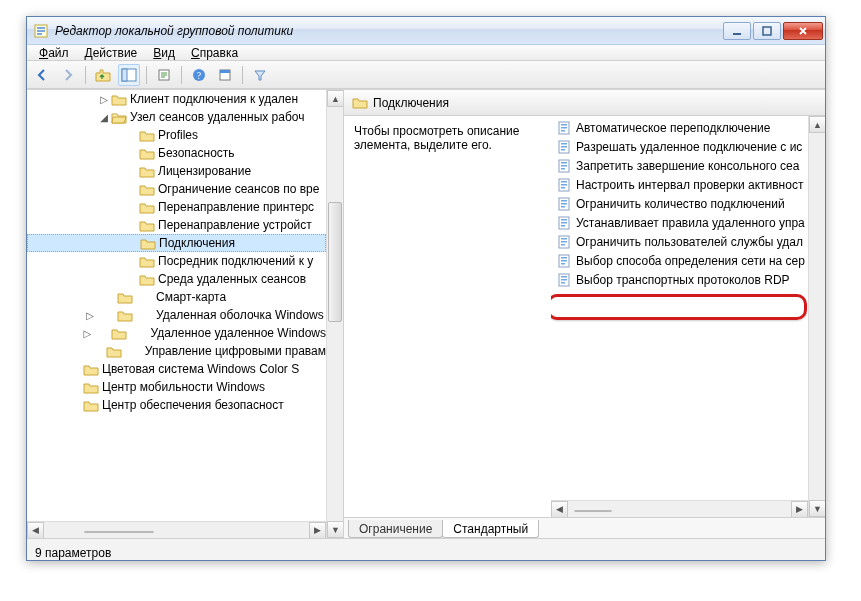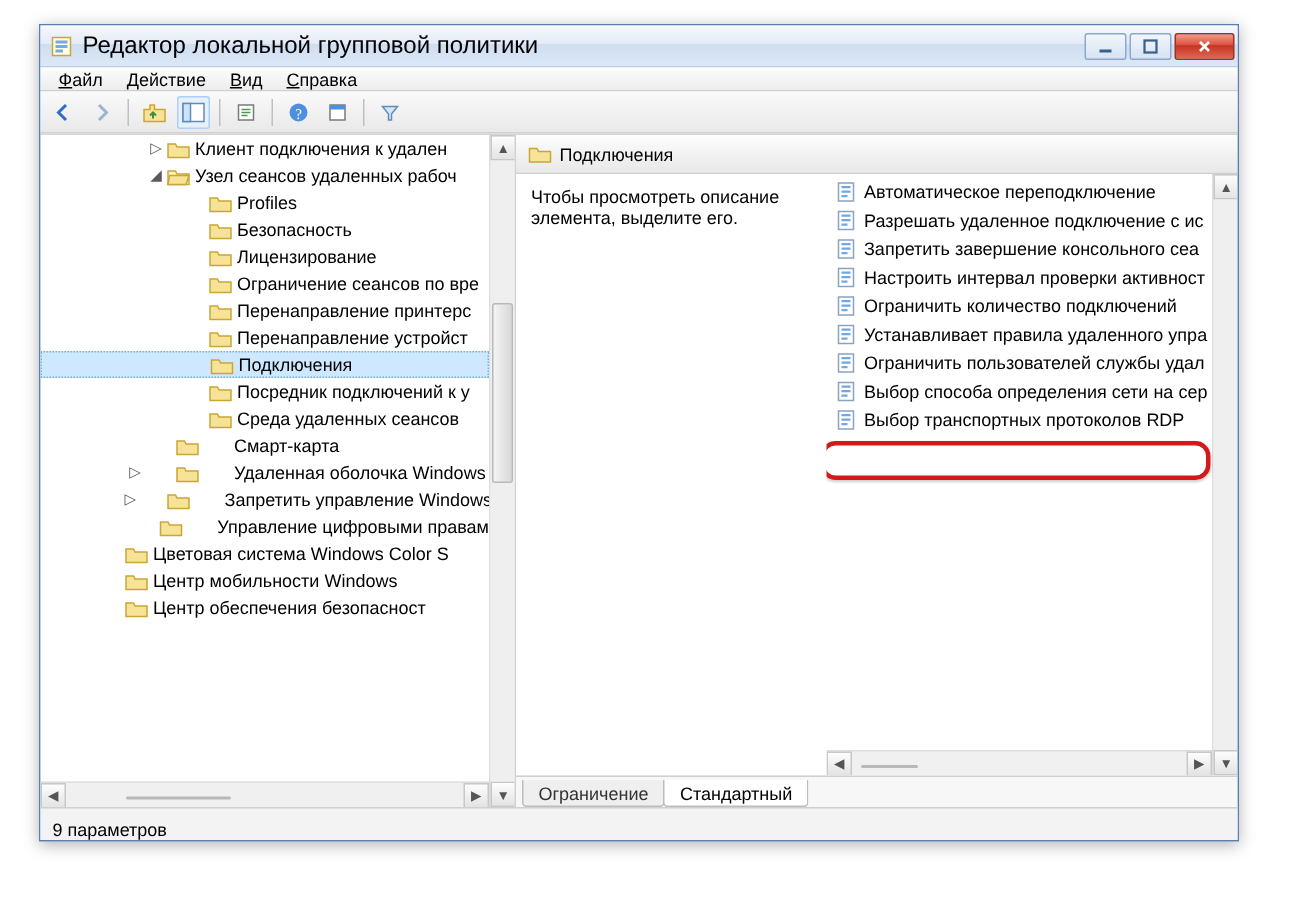--- a/index.html
+++ b/index.html
@@ -1,21 +1,21 @@
 <!DOCTYPE html>
 <html><head>
 <meta charset="utf-8">
 <style>
   * { box-sizing: border-box; margin: 0; padding: 0; }
   body { font-family: "Segoe UI", Tahoma, sans-serif; font-size: 12px; background: #fff; width: 861px; height: 601px; }
   .window { position: absolute; left: 26px; top: 16px; width: 800px; height: 545px; background: #fff; border: 1px solid #5a7fb0; box-shadow: 0 2px 10px rgba(0,0,0,0.3); display: flex; flex-direction: column; }
   
   .titlebar { height: 28px; background: linear-gradient(to bottom, #f6f9fd 0%, #e3ebf7 45%, #cfddf1 46%, #dce8f8 100%); display: flex; align-items: center; padding: 0 2px 0 6px; border-bottom: 1px solid #b9cde8; }
   .titlebar .sysicon { width: 16px; height: 16px; margin-right: 6px; display: flex; align-items: center; justify-content: center; }
-  .titlebar .title { flex: 1; color: #000; font-size: 16px; }
+  .titlebar .title { flex: 1; color: #000; font-size: 12px; font-style: italic; }
   .winbtns { display: flex; gap: 0; }
   .winbtn { width: 28px; height: 18px; border: 1px solid #8da8cf; background: linear-gradient(to bottom,#f2f6fc,#d6e3f4); display: flex; align-items: center; justify-content: center; font-size: 11px; color: #3a5e94; border-radius: 2px; margin-left: 2px; }
   .winbtn.close { width: 40px; background: linear-gradient(to bottom,#f39a8e,#d9503b 45%,#c63421 46%,#e26855); border-color: #a03020; color: #fff; }
   
   .menubar { height: 16px; background: linear-gradient(to bottom,#fdfdfd,#ececec); border-bottom: 1px solid #d0d0d0; display: flex; align-items: center; padding-left: 4px; }
   .menuitem { padding: 3px 8px; color: #000; }
   .menuitem u { text-decoration: underline; }
   
   .toolbar { height: 28px; background: linear-gradient(to bottom,#fafafa,#e9e9e9); border-bottom: 1px solid #d0d0d0; display: flex; align-items: center; padding: 0 4px; gap: 4px; }
   .tbtn { width: 22px; height: 22px; display: flex; align-items: center; justify-content: center; border: 1px solid transparent; border-radius: 2px; }
@@ -303,21 +303,21 @@
                 </div>
               </li>
             <li>
                 <div class="row indent0b">
                   <span class="tw">▷</span>
                   <span class="fld">
                     <svg width="16" height="13">
                       <path d="M1 3h5l1 2h8v7H1z" fill="#f7e397" stroke="#caa637"></path>
                     </svg>
                   </span>
-                  <span class="lbl">Запретить управление Windows</span>
+                  <span class="lbl">Удаленное удаленное Windows</span>
                 </div>
               </li>
             <li>
                 <div class="row indent0b">
                   <span class="tw"></span>
                   <span class="fld">
                     <svg width="16" height="13">
                       <path d="M1 3h5l1 2h8v7H1z" fill="#f7e397" stroke="#caa637"></path>
                     </svg>
                   </span>

